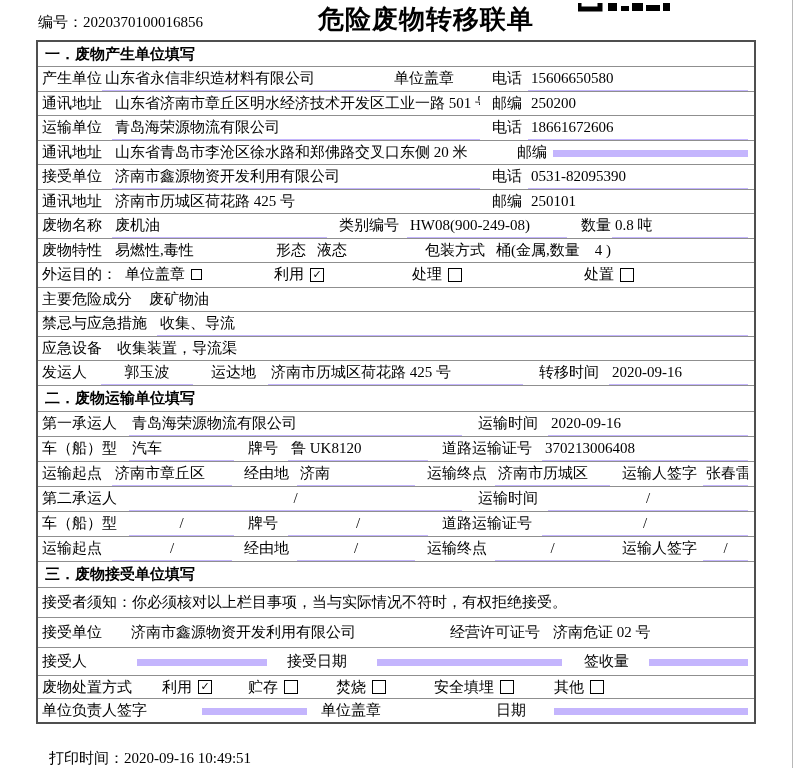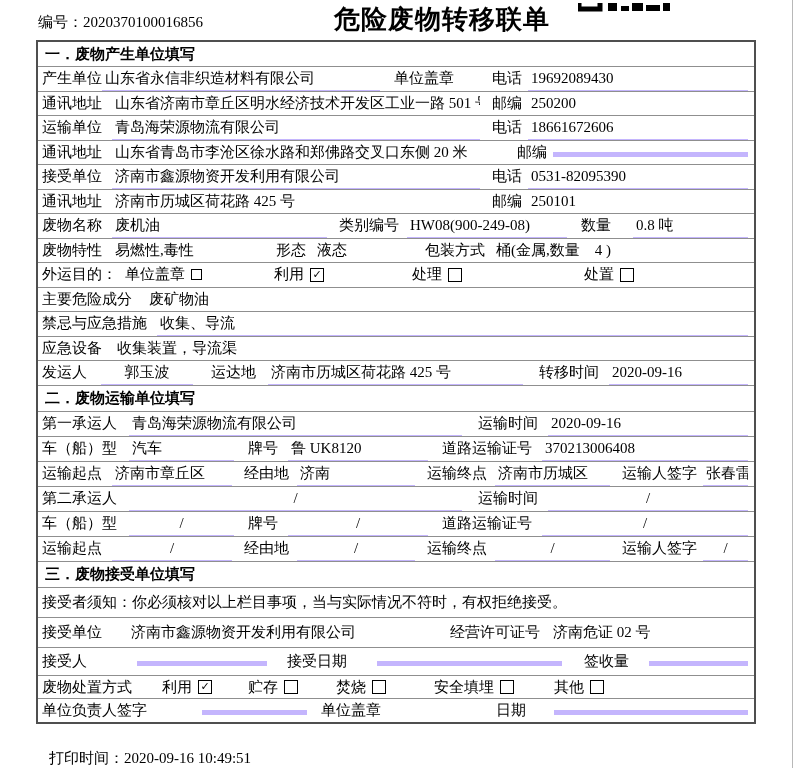--- a/index.html
+++ b/index.html
@@ -2,37 +2,37 @@
 <html><head>
 <meta charset="utf-8">
 <style>
   html,body { margin:0; padding:0; }
   body {
     width:796px; height:768px; background:#ffffff; color:#000;
     font-family:"Liberation Serif","DejaVu Serif",serif;
     font-size:15px; position:relative; overflow:hidden;
   }
   .abs { position:absolute; }
-  #doc-title { left:334px; top:2px; font-size:26px; font-weight:bold; letter-spacing:1px; white-space:nowrap; }
+  #doc-title { left:318px; top:2px; font-size:26px; font-weight:bold; letter-spacing:1px; white-space:nowrap; }
   #serial-line { left:38px; top:13px; white-space:nowrap; }
   #qr-frag { left:578px; top:0; }
   #page-edge { left:792px; top:0; width:1px; height:768px; background:#b8b8b8; }
   #form-table {
     left:36px; top:40px; width:720px; box-sizing:border-box;
     border:2px solid #4f4f4f; background:#fff;
   }
   .row {
     display:flex; align-items:baseline; box-sizing:border-box;
     border-bottom:1px solid #8f8f8f; padding:0 6px 0 4px;
     height:24.5px; line-height:23px; overflow:hidden; white-space:nowrap;
   }
   .sec  { font-weight:bold; height:25px; line-height:24px; padding-left:7px; }
   .note { height:28px; line-height:27px; }
   .lbl { white-space:nowrap; flex:0 0 auto; }
-  .uv  { border-bottom:5px solid #c4b5fd; padding:0 3px; box-sizing:border-box; flex:0 0 auto; overflow:hidden; }
+  .uv  { border-bottom:7px solid #c4b5fd; padding:0 3px; box-sizing:border-box; flex:0 0 auto; overflow:hidden; }
   .fill { flex:1 1 auto; }
   .ctr { text-align:center; }
   .cb {
     display:inline-block; width:12px; height:12px; border:1px solid #000;
     line-height:12px; text-align:center; font-size:11px;
     font-family:"DejaVu Sans",sans-serif; flex:0 0 auto; margin-left:6px;
     align-self:center;
   }
   .cb-sm { width:9px; height:9px; line-height:9px; font-size:8px; }
   #print-time { left:38px; top:749px; white-space:nowrap;margin-left:11px; }
@@ -61,21 +61,21 @@
 <div class="abs" id="form-table">
 
   <div class="row sec">一．废物产生单位填写</div>
 
   <div class="row">
     <span class="lbl" style="">产生单位</span>
     <span class="uv" style="width:278px">山东省永信非织造材料有限公司</span>
     <span class="lbl" style="margin-left:14px">单位盖章</span>
     <span class="fill"></span>
     <span class="lbl" style="margin-right:6px">电话</span>
-    <span class="uv" style="width:220px">19692089430</span>
+    <span class="uv" style="width:220px">15606650580</span>
   </div>
 
   <div class="row">
     <span class="lbl" style="margin-right:10px">通讯地址</span>
     <span class="uv fill" style="margin-right:12px">山东省济南市章丘区明水经济技术开发区工业一路 501 号</span>
     <span class="lbl" style="margin-right:6px">邮编</span>
     <span class="uv" style="width:220px">250200</span>
   </div>
 
   <div class="row">
@@ -104,21 +104,21 @@
     <span class="uv fill" style="margin-right:12px">济南市历城区荷花路 425 号</span>
     <span class="lbl" style="margin-right:6px">邮编</span>
     <span class="uv" style="width:220px">250101</span>
   </div>
 
   <div class="row">
     <span class="lbl" style="margin-right:10px">废物名称</span>
     <span class="uv" style="width:215px">废机油</span>
     <span class="lbl" style="margin-left:12px;margin-right:8px">类别编号</span>
     <span class="uv" style="width:160px">HW08(900-249-08)</span>
-    <span class="lbl" style="margin-left:14px;margin-right:22px">数量</span>
+    <span class="lbl" style="margin-left:14px;margin-right:1px">数量</span>
     <span class="uv fill">0.8 吨</span>
   </div>
 
   <div class="row">
     <span class="lbl" style="margin-right:10px">废物特性</span>
     <span class="uv" style="width:150px">易燃性,毒性</span>
     <span class="lbl" style="margin-left:14px;margin-right:8px">形态</span>
     <span class="uv" style="width:95px">液态</span>
     <span class="lbl" style="margin-left:16px;margin-right:8px">包装方式</span>
     <span class="uv fill">桶(金属,数量　4 )</span>

